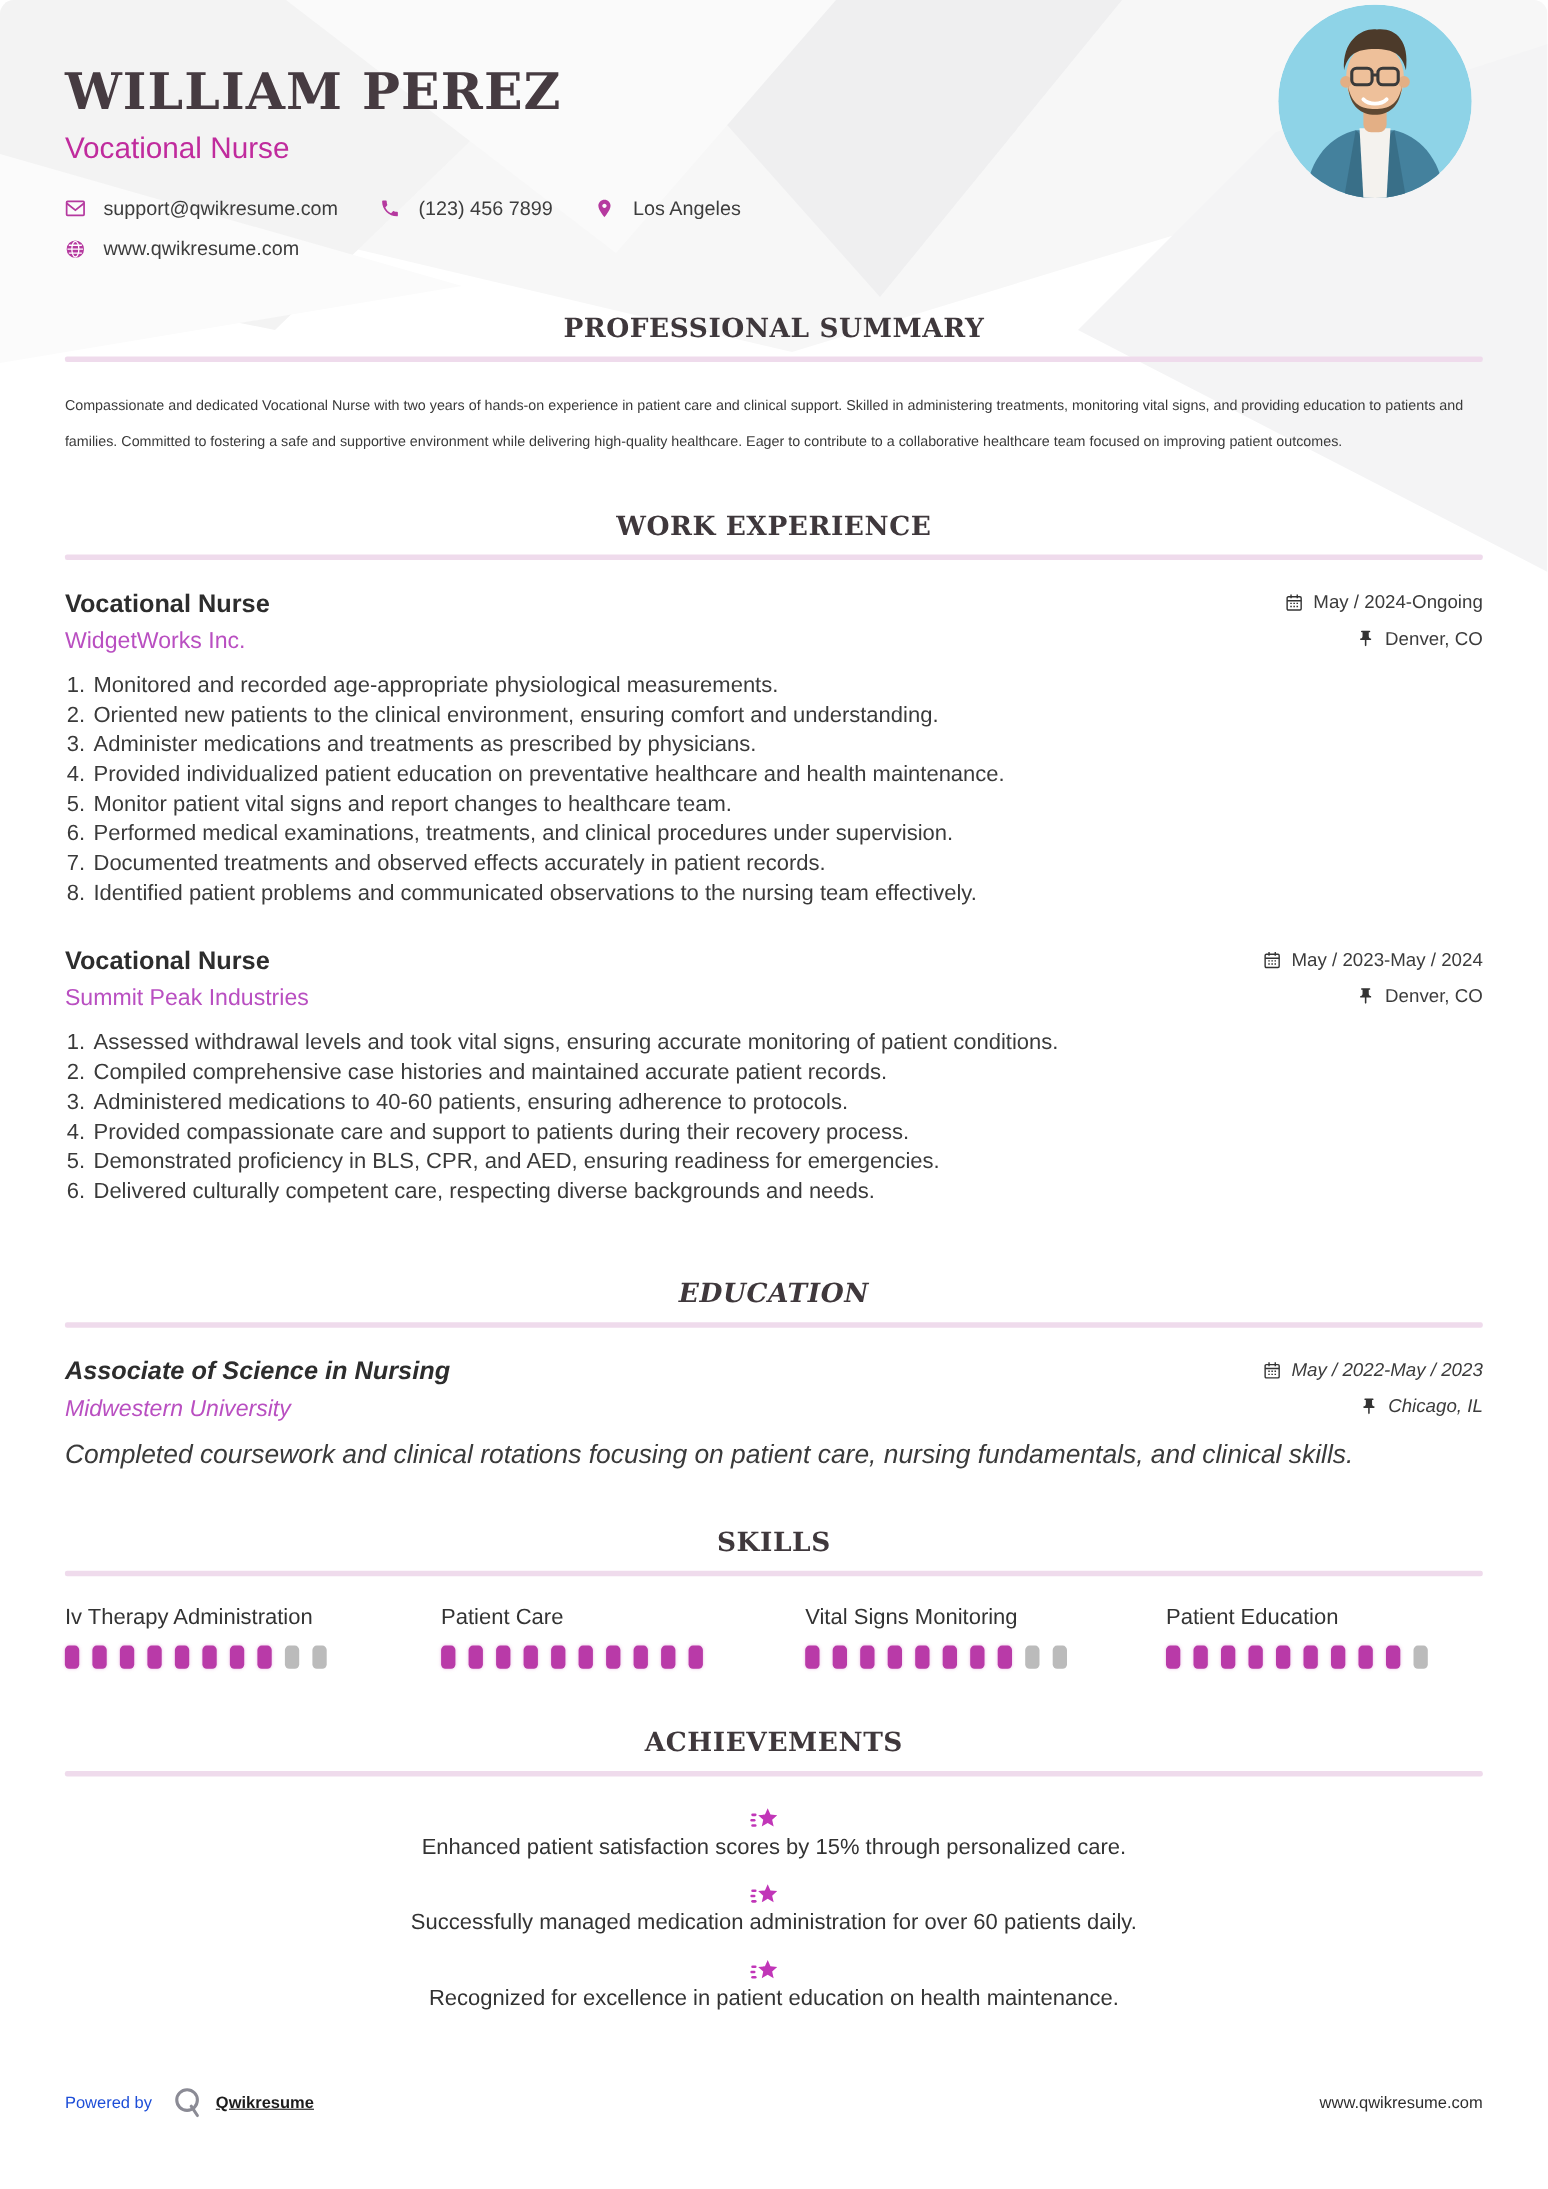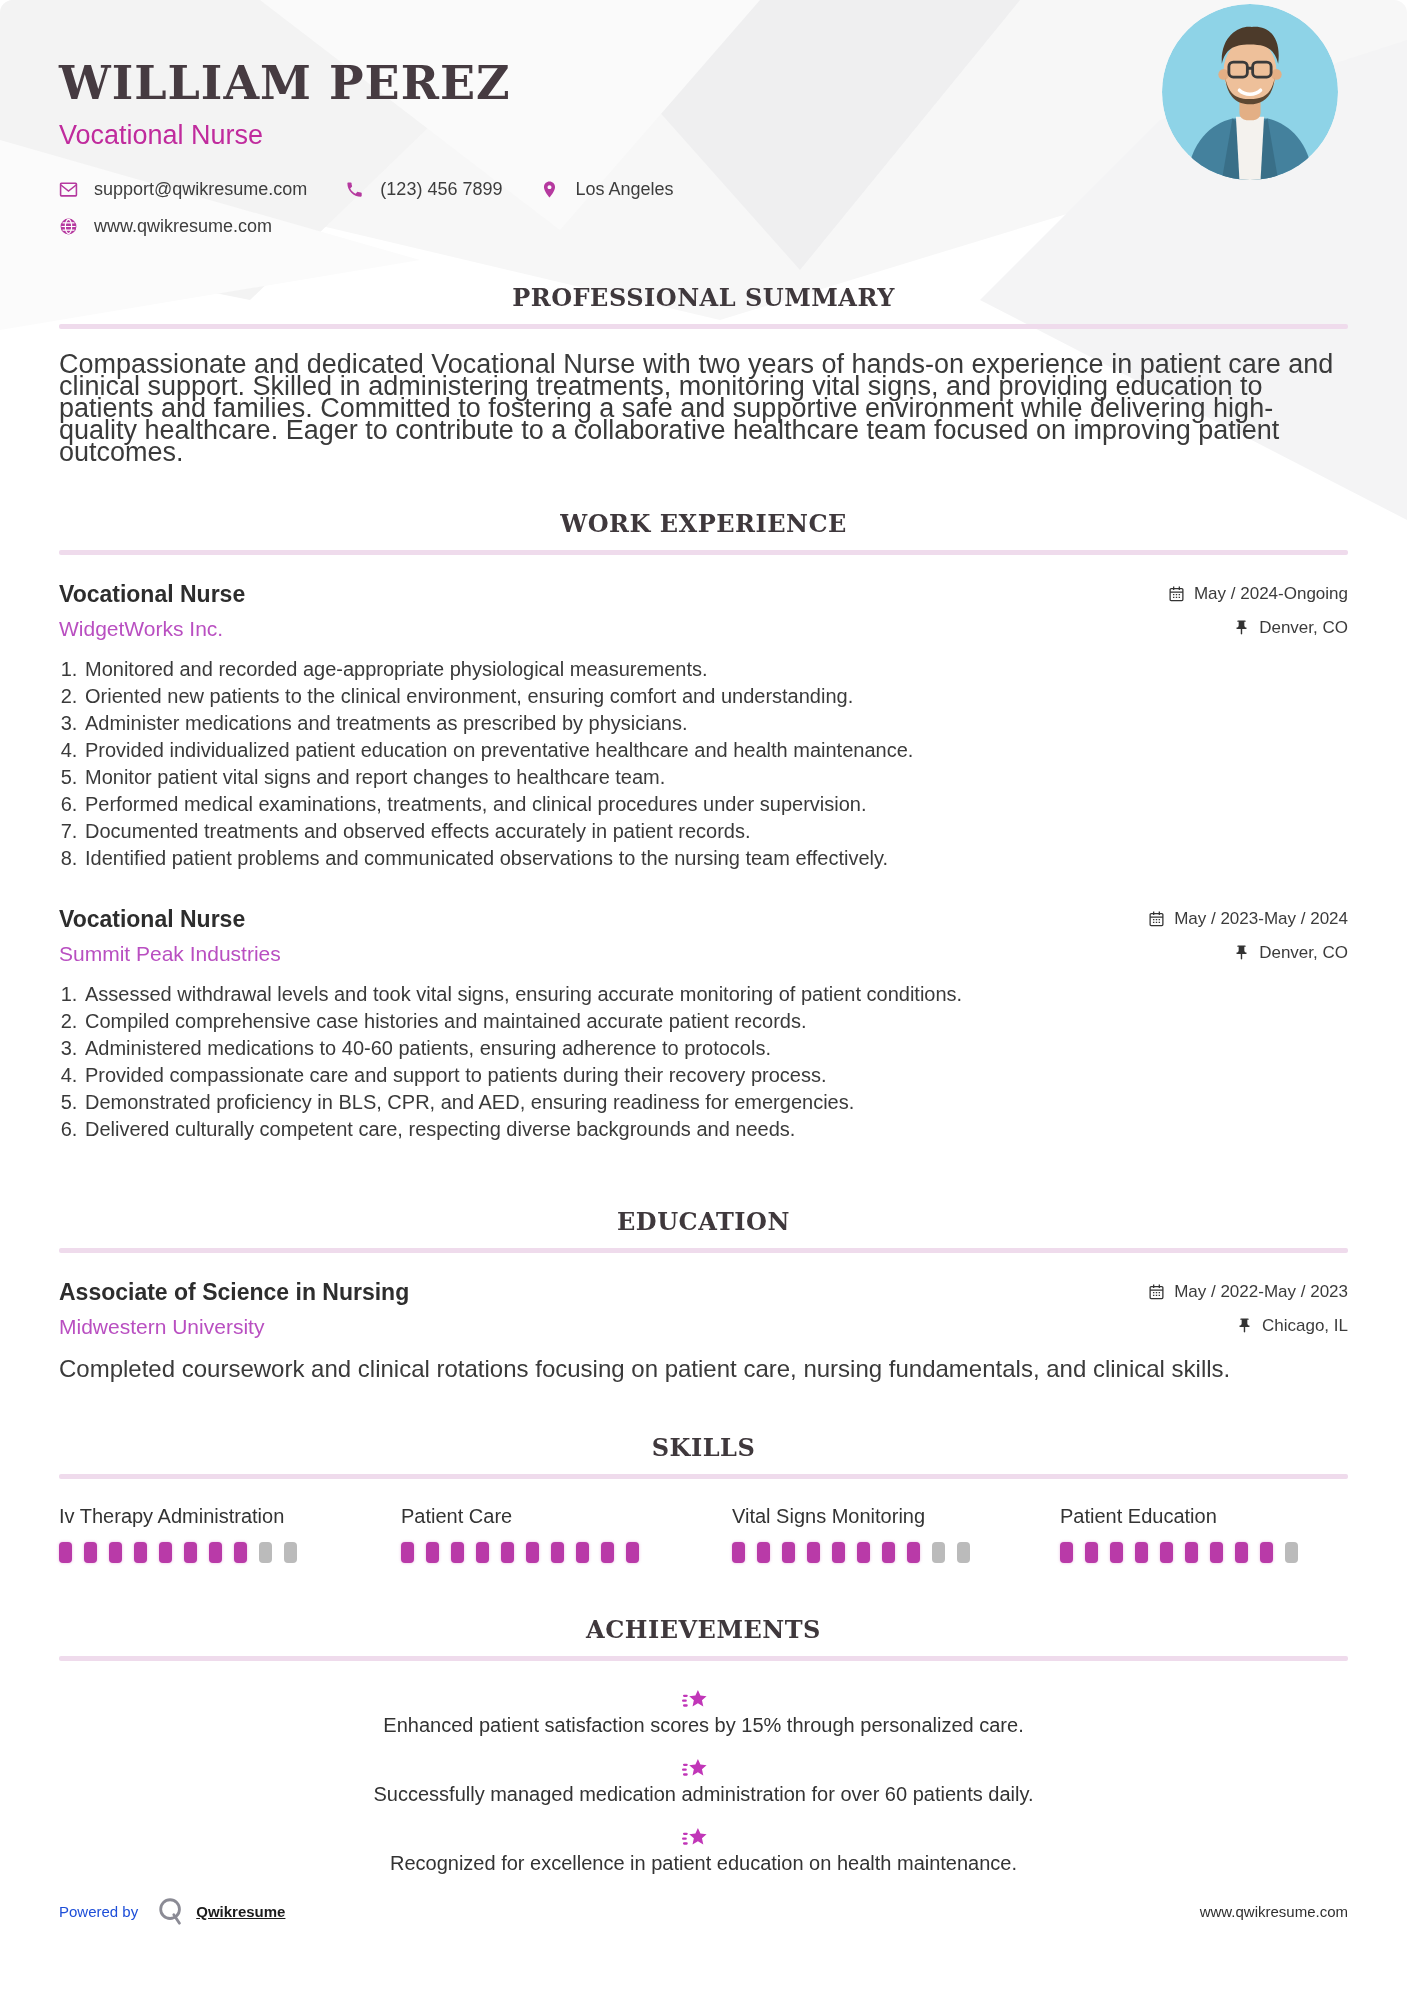--- a/index.html
+++ b/index.html
@@ -40,37 +40,37 @@
   .contact-item { display:flex; align-items:center; margin-right: 38px; }
   .contact-item .ci { width:19px; height:19px; margin-right: 16px; flex:none; }
   .avatar {
     position:absolute; top: 4px; right: 10px;
     width: 176px; height: 176px; border-radius: 50%;
     overflow:hidden;
   }
 
   
   section { margin-top: 46px; }
-  section.edu { margin-top: 64px; }
+  section.edu { margin-top: 64px; font-style: italic; }
   section.skl { margin-top: 50px; }
   section.ach { margin-top: 52px; }
   h2 {
     font-family: "DejaVu Serif", serif;
     font-weight: 700;
     font-size: 24px;
     letter-spacing: 0.5px;
     color: #3f383c;
     text-align: center;
   }
   .rule { height: 5px; background: #efdbec; margin-top: 12px; border-radius: 2px; }
 
   .summary-text {
     margin-top: 24px;
-    font-size: 27px;
-    line-height: 22px;
+    font-size: 13px;
+    line-height: 32px;
     color: #3a3a3a;
   }
 
   
   .job { margin-top: 26px; }
   .job + .job { margin-top: 34px; }
   .row { display:flex; justify-content: space-between; align-items: baseline; }
   .job-title { font-size: 23px; font-weight: 600; color: #2d2d2d; }
   .company { margin-top: 9px; font-size: 21px; color: #b94fc1; }
   .meta { display:flex; align-items:center; font-size: 17px; color: #3b3b3b; white-space: nowrap; }

